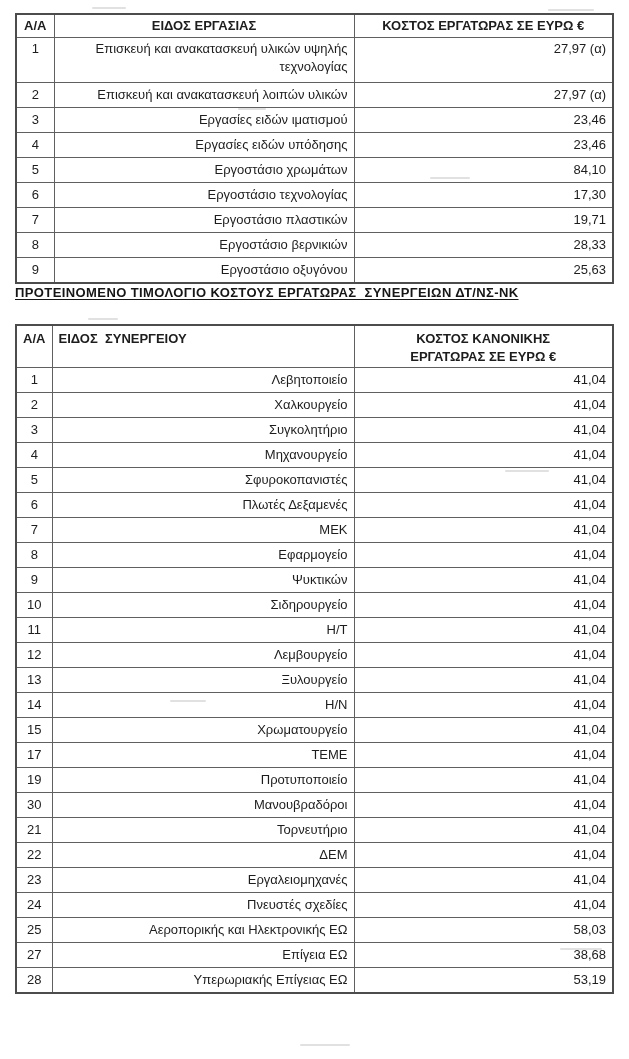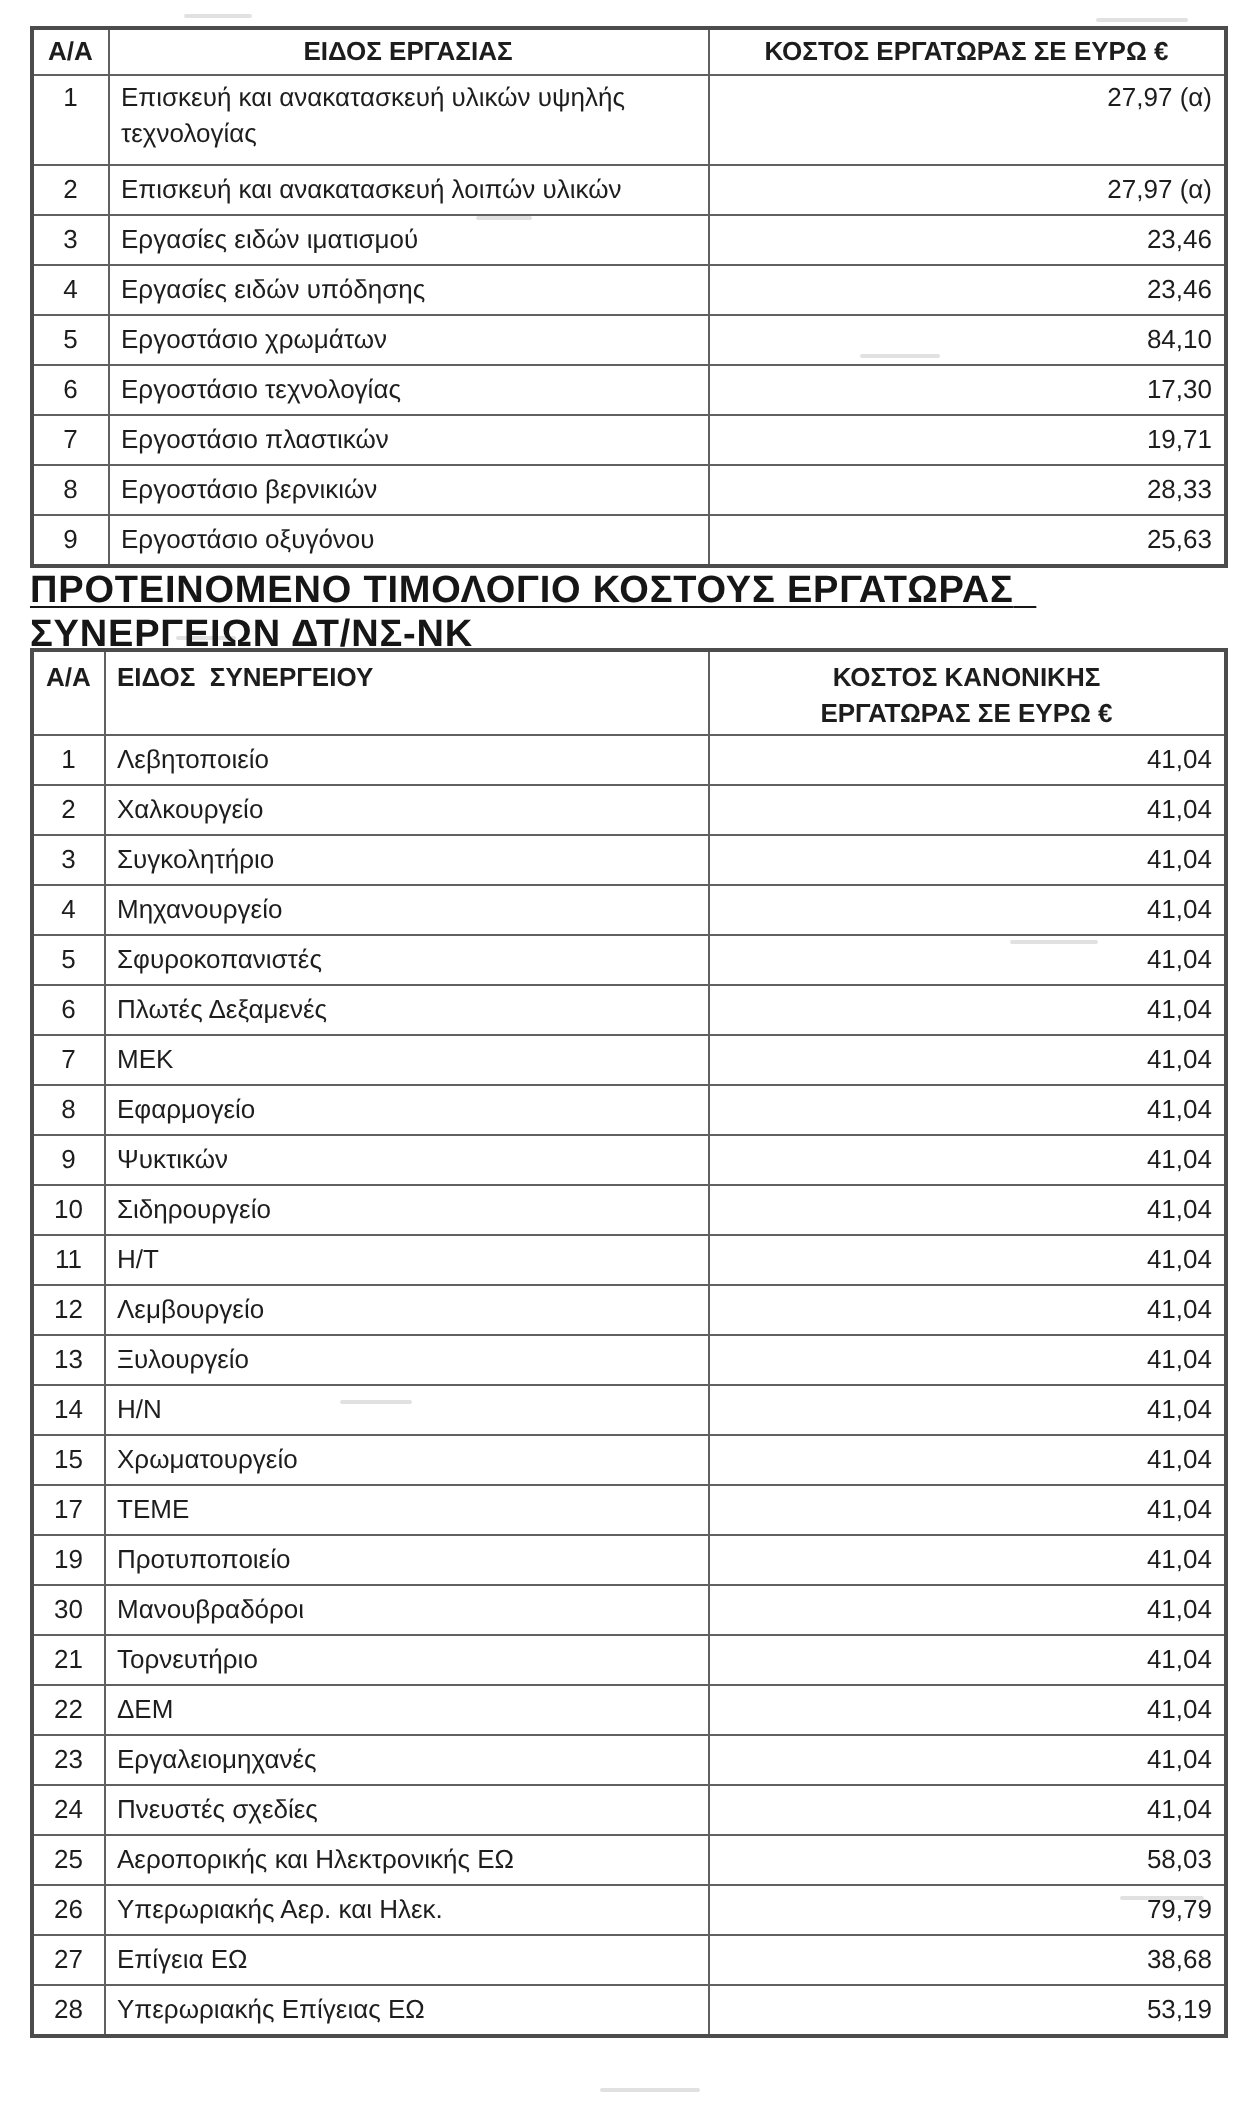--- a/index.html
+++ b/index.html
@@ -38,39 +38,39 @@
     font-weight: bold;
     text-align: center;
     white-space: pre-wrap;
   }
   .t1 th { height: 20px; }
   .t2 th { height: 33px; vertical-align: top; padding-top: 4px; }
   .t2 th.c-name { text-align: left; }
   .t1 td { height: 22px; }
   .t2 td { height: 22px; }
   .doc-table td.c-idx { text-align: center; }
-  .doc-table td.c-name { text-align: left; }
+  .doc-table td.c-name { text-align: right; }
   .doc-table td.c-cost { text-align: right; }
   .t1 tbody tr:first-child td {
     height: 41px;
     vertical-align: top;
     padding-top: 2px;
   }
   .t1 col.col-idx  { width: 38px; }
   .t1 col.col-name { width: 300px; }
   .t1 col.col-cost { width: 259px; }
   .t2 col.col-idx  { width: 36px; }
   .t2 col.col-name { width: 302px; }
   .t2 col.col-cost { width: 259px; }
   .section-title {
     position: absolute;
     left: 15px;
     top: 285px;
     margin: 0;
-    font-size: 19px;
+    font-size: 13px;
     font-weight: bold;
     letter-spacing: 0.4px;
     text-decoration: underline;
     text-underline-offset: 2px;
     white-space: pre-wrap;
     color: #161616;
   }
   .scan-artifact {
     position: absolute;
     background: #c9c9c9;
@@ -282,25 +282,20 @@
           <td class="c-idx">24</td>
           <td class="c-name">Πνευστές σχεδίες</td>
           <td class="c-cost">41,04</td>
         </tr>
         <tr>
           <td class="c-idx">25</td>
           <td class="c-name">Αεροπορικής και Ηλεκτρονικής ΕΩ</td>
           <td class="c-cost">58,03</td>
         </tr>
         <tr>
-          <td class="c-idx">26</td>
-          <td class="c-name">Υπερωριακής Αερ. και Ηλεκ.</td>
-          <td class="c-cost">79,79</td>
-        </tr>
-        <tr>
           <td class="c-idx">27</td>
           <td class="c-name">Επίγεια ΕΩ</td>
           <td class="c-cost">38,68</td>
         </tr>
         <tr>
           <td class="c-idx">28</td>
           <td class="c-name">Υπερωριακής Επίγειας ΕΩ</td>
           <td class="c-cost">53,19</td>
         </tr>
       </tbody>

